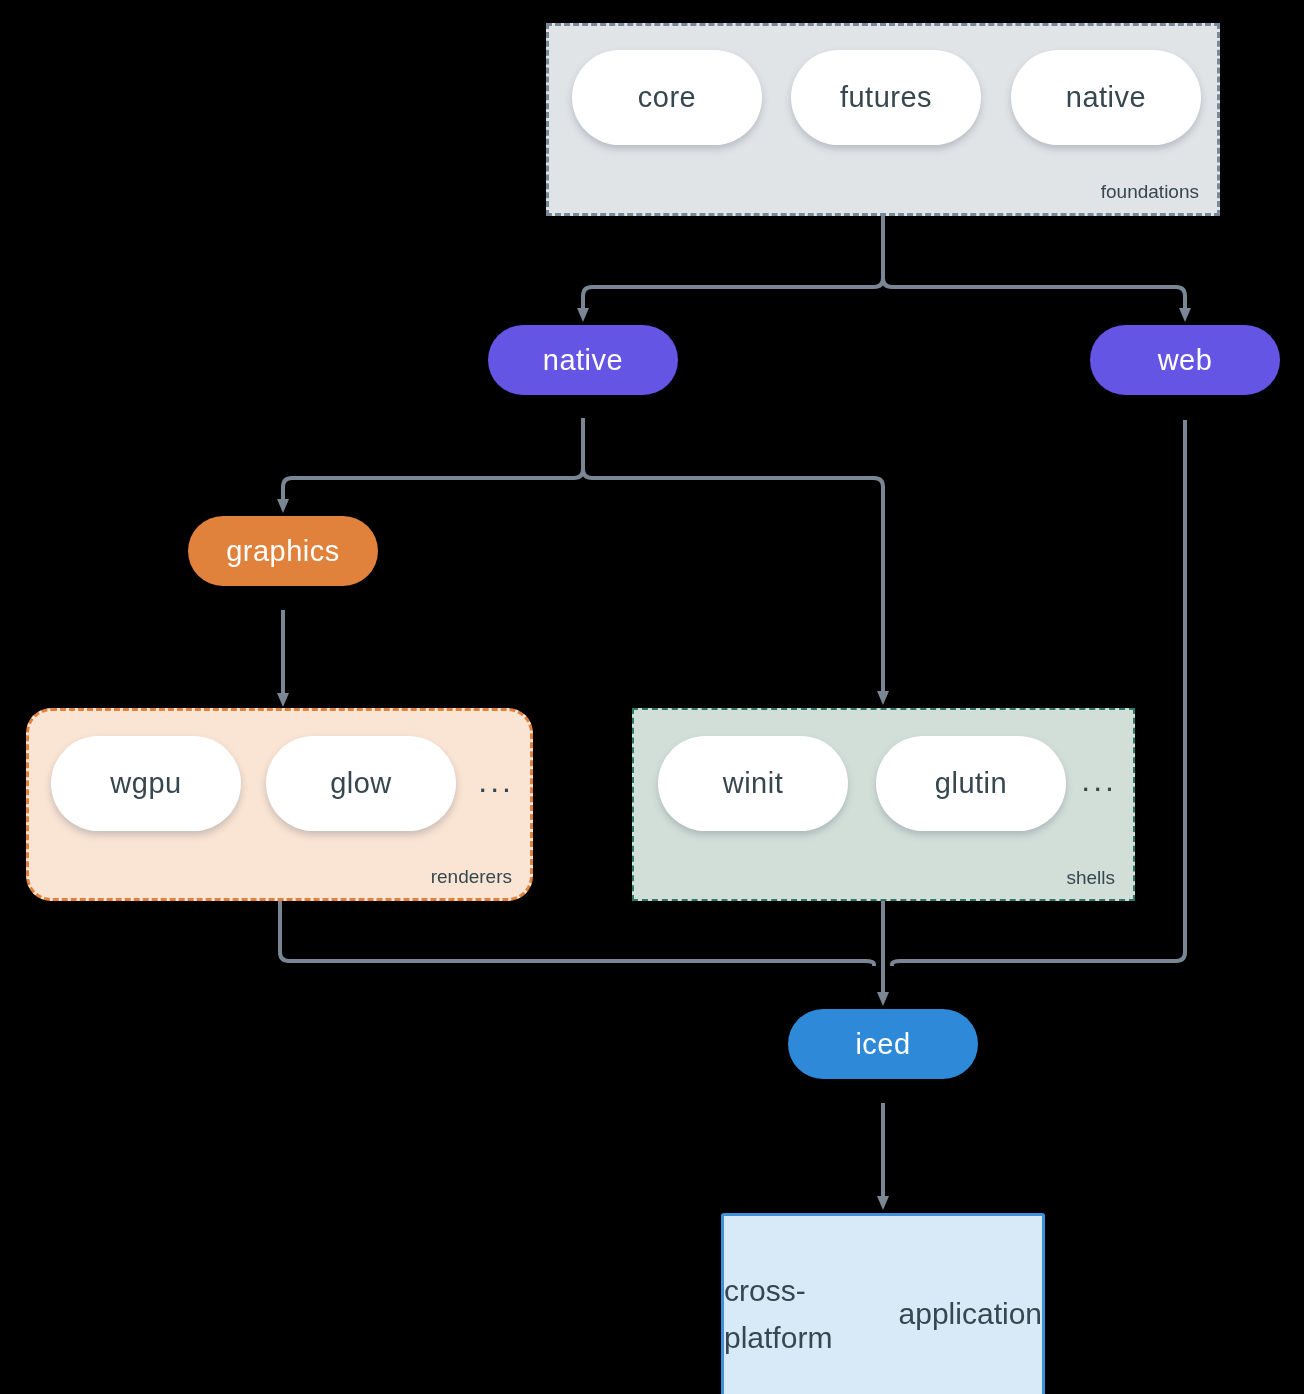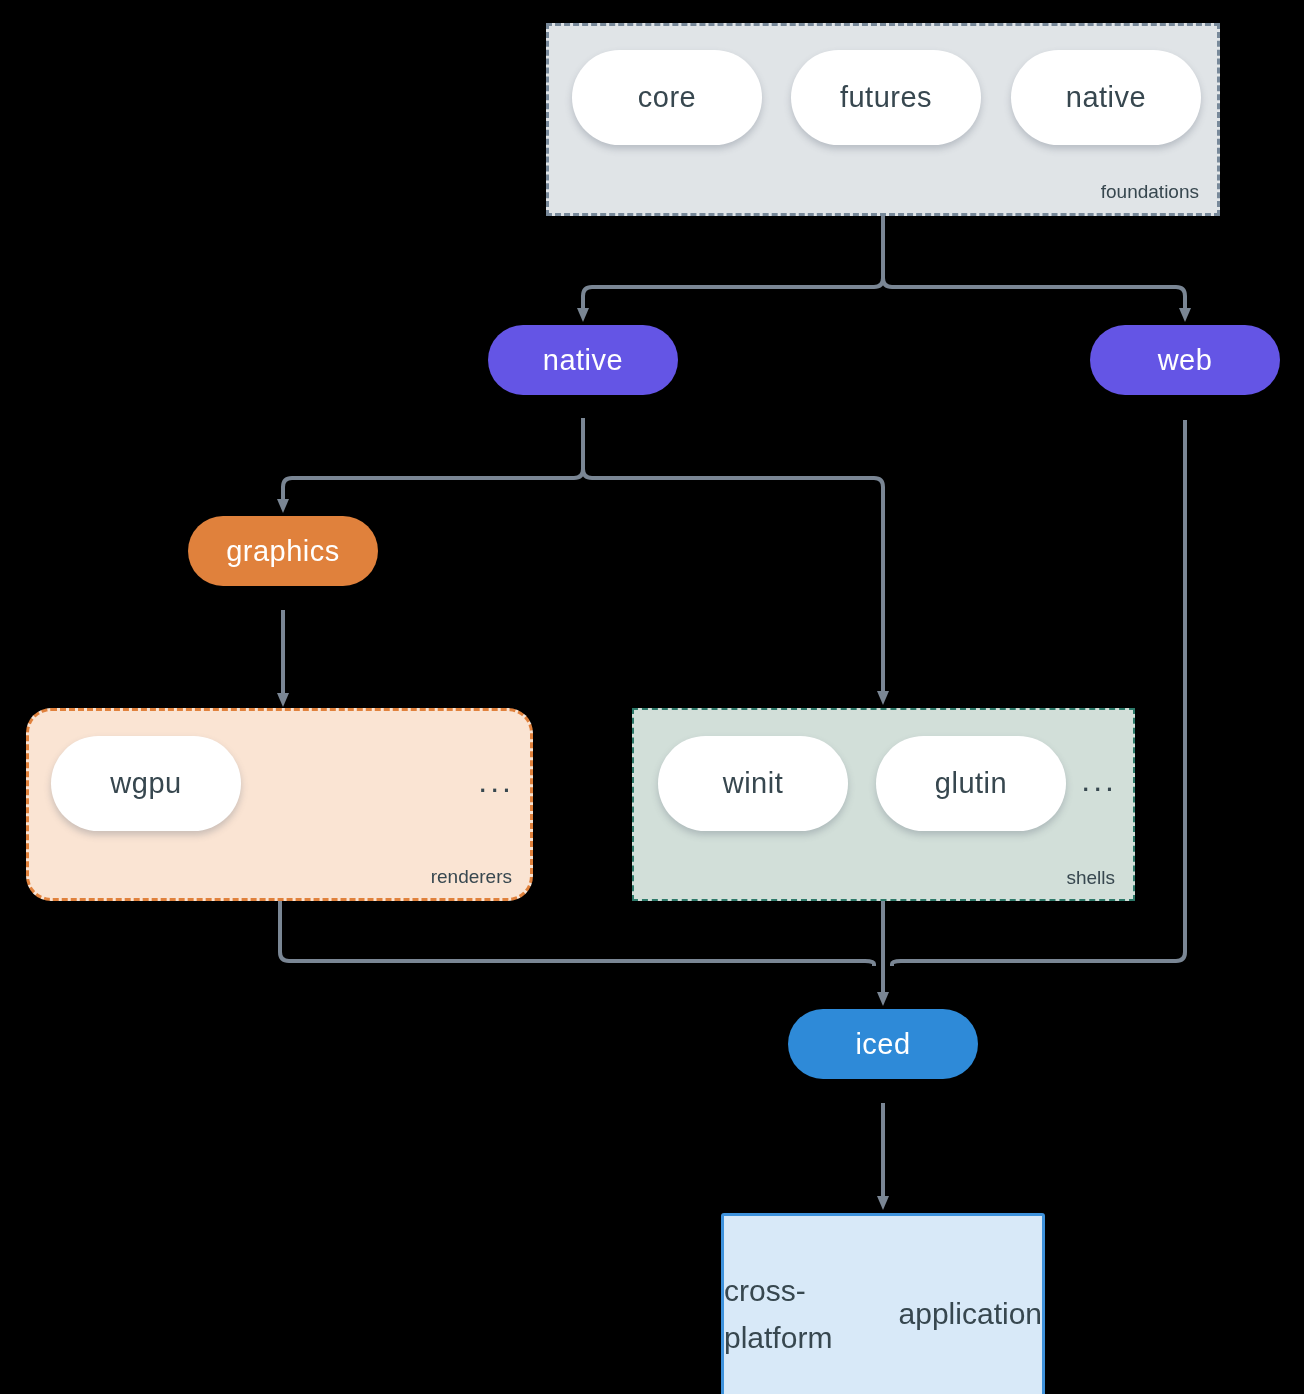--- a/index.html
+++ b/index.html
@@ -141,20 +141,23 @@
   </div>
 
   <div class="pill colored orange" style="left:188px; top:516px;">
     <span>graphics</span>
   </div>
 
   <div class="group renderers" style="left:26px; top:708px; width:507px; height:193px;border-radius:25px;">
     <div class="pill white" style="left:22px; top:25px;">
       <span>wgpu</span>
     </div>
+    <div class="pill white" style="left:237px; top:25px;">
+      <span>glow</span>
+    </div>
     <span class="ellipsis">...</span>
     <span class="corner-label">renderers</span>
   </div>
 
   <div class="group shells" style="left:632px; top:708px; width:503px; height:193px;padding-left:38px;">
     <div class="pill white" style="left:24px; top:26px;">
       <span>winit</span>
     </div>
     <div class="pill white" style="left:242px; top:26px;">
       <span>glutin</span>

